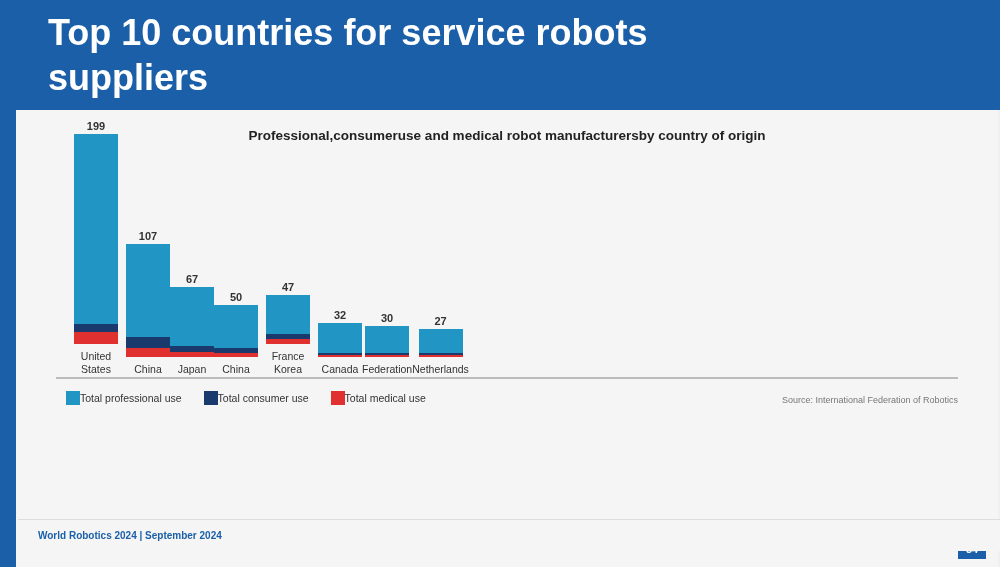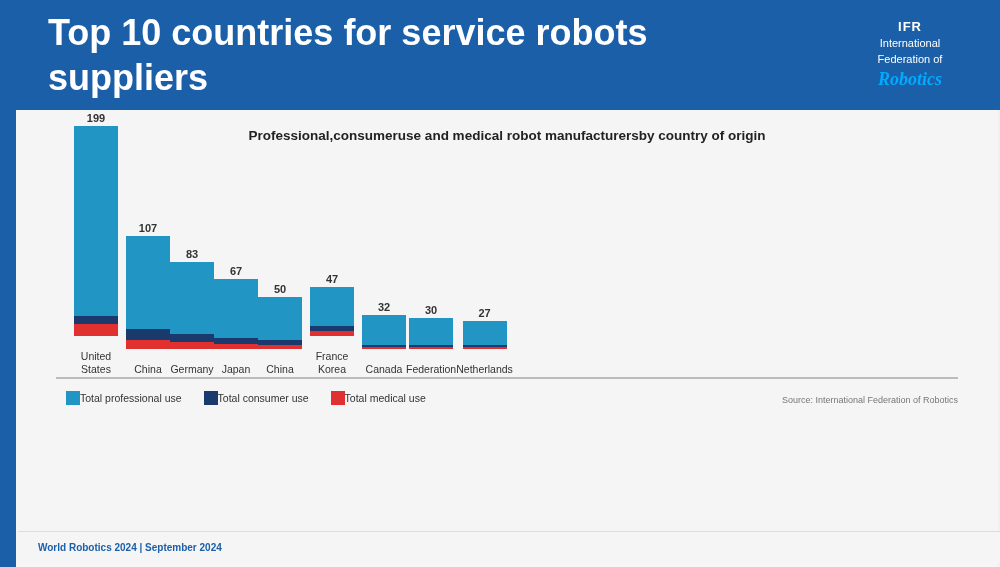--- a/index.html
+++ b/index.html
@@ -129,21 +129,21 @@
       background: #1a3a6e;
     }
     .bar-segment-medical {
       background: #e03030;
     }
 
     .bar-label {
       font-size: 10.5px;
       color: #333;
       text-align: center;
-      margin-top: 14px;
+      margin-top: 6px;
       line-height: 1.3;
       max-width: 60px;
     }
 
     
     .axis-line {
       width: 100%;
       height: 2px;
       background: #bbb;
       margin-top: 0;
@@ -168,21 +168,21 @@
 
     .legend-box {
       width: 14px;
       height: 14px;
       flex-shrink: 0;
     }
 
     
     .footer {
       position: absolute;
-      bottom: 4px; left: 18px;
+      bottom: 16px; left: 18px;
       width: 982px;
       height: 32px;
       background: #f5f5f5;
       display: flex;
       align-items: center;
       justify-content: space-between;
       padding: 0 20px;
       border-top: 1px solid #ddd;
     }
 
@@ -217,26 +217,20 @@
       justify-content: center;
     }
   </style>
 </head>
 <body>
 
 <div class="left-accent"></div>
 
 <div class="header">
   <div class="header-title">Top 10 countries for service robots suppliers</div>
-  <div class="logo-area">
-    <div class="ifr-line">IFR</div>
-    <div>International</div>
-    <div>Federation of</div>
-    <div class="logo-robotics">Robotics</div>
-  </div>
 </div>
 
 <div class="main">
   <div class="chart-title">Professional,consumeruse and medical robot manufacturersby country of origin</div>
 
   <div class="chart-area">
     <div class="bars-container" id="bars-container">
 
     <div class="bar-group">
           <div class="bar-value">199</div>
@@ -248,29 +242,20 @@
           <div class="bar-label">United States</div>
         </div>
         <div class="bar-group">
           <div class="bar-value">107</div>
           <div class="bar-stack">
             <div class="bar-segment-medical" style="height: 9px;"></div>
             <div class="bar-segment-consumer" style="height: 11px;"></div>
             <div class="bar-segment-professional" style="height: 93px;"></div>
           </div>
           <div class="bar-label">China</div>
-        </div>
-        <div class="bar-group">
-          <div class="bar-value">83</div>
-          <div class="bar-stack">
-            <div class="bar-segment-medical" style="height: 7px;"></div>
-            <div class="bar-segment-consumer" style="height: 8px;"></div>
-            <div class="bar-segment-professional" style="height: 72px;"></div>
-          </div>
-          <div class="bar-label">Germany</div>
         </div>
         <div class="bar-group">
           <div class="bar-value">67</div>
           <div class="bar-stack">
             <div class="bar-segment-medical" style="height: 5px;"></div>
             <div class="bar-segment-consumer" style="height: 6px;"></div>
             <div class="bar-segment-professional" style="height: 59px;"></div>
           </div>
           <div class="bar-label">Japan</div>
         </div>

